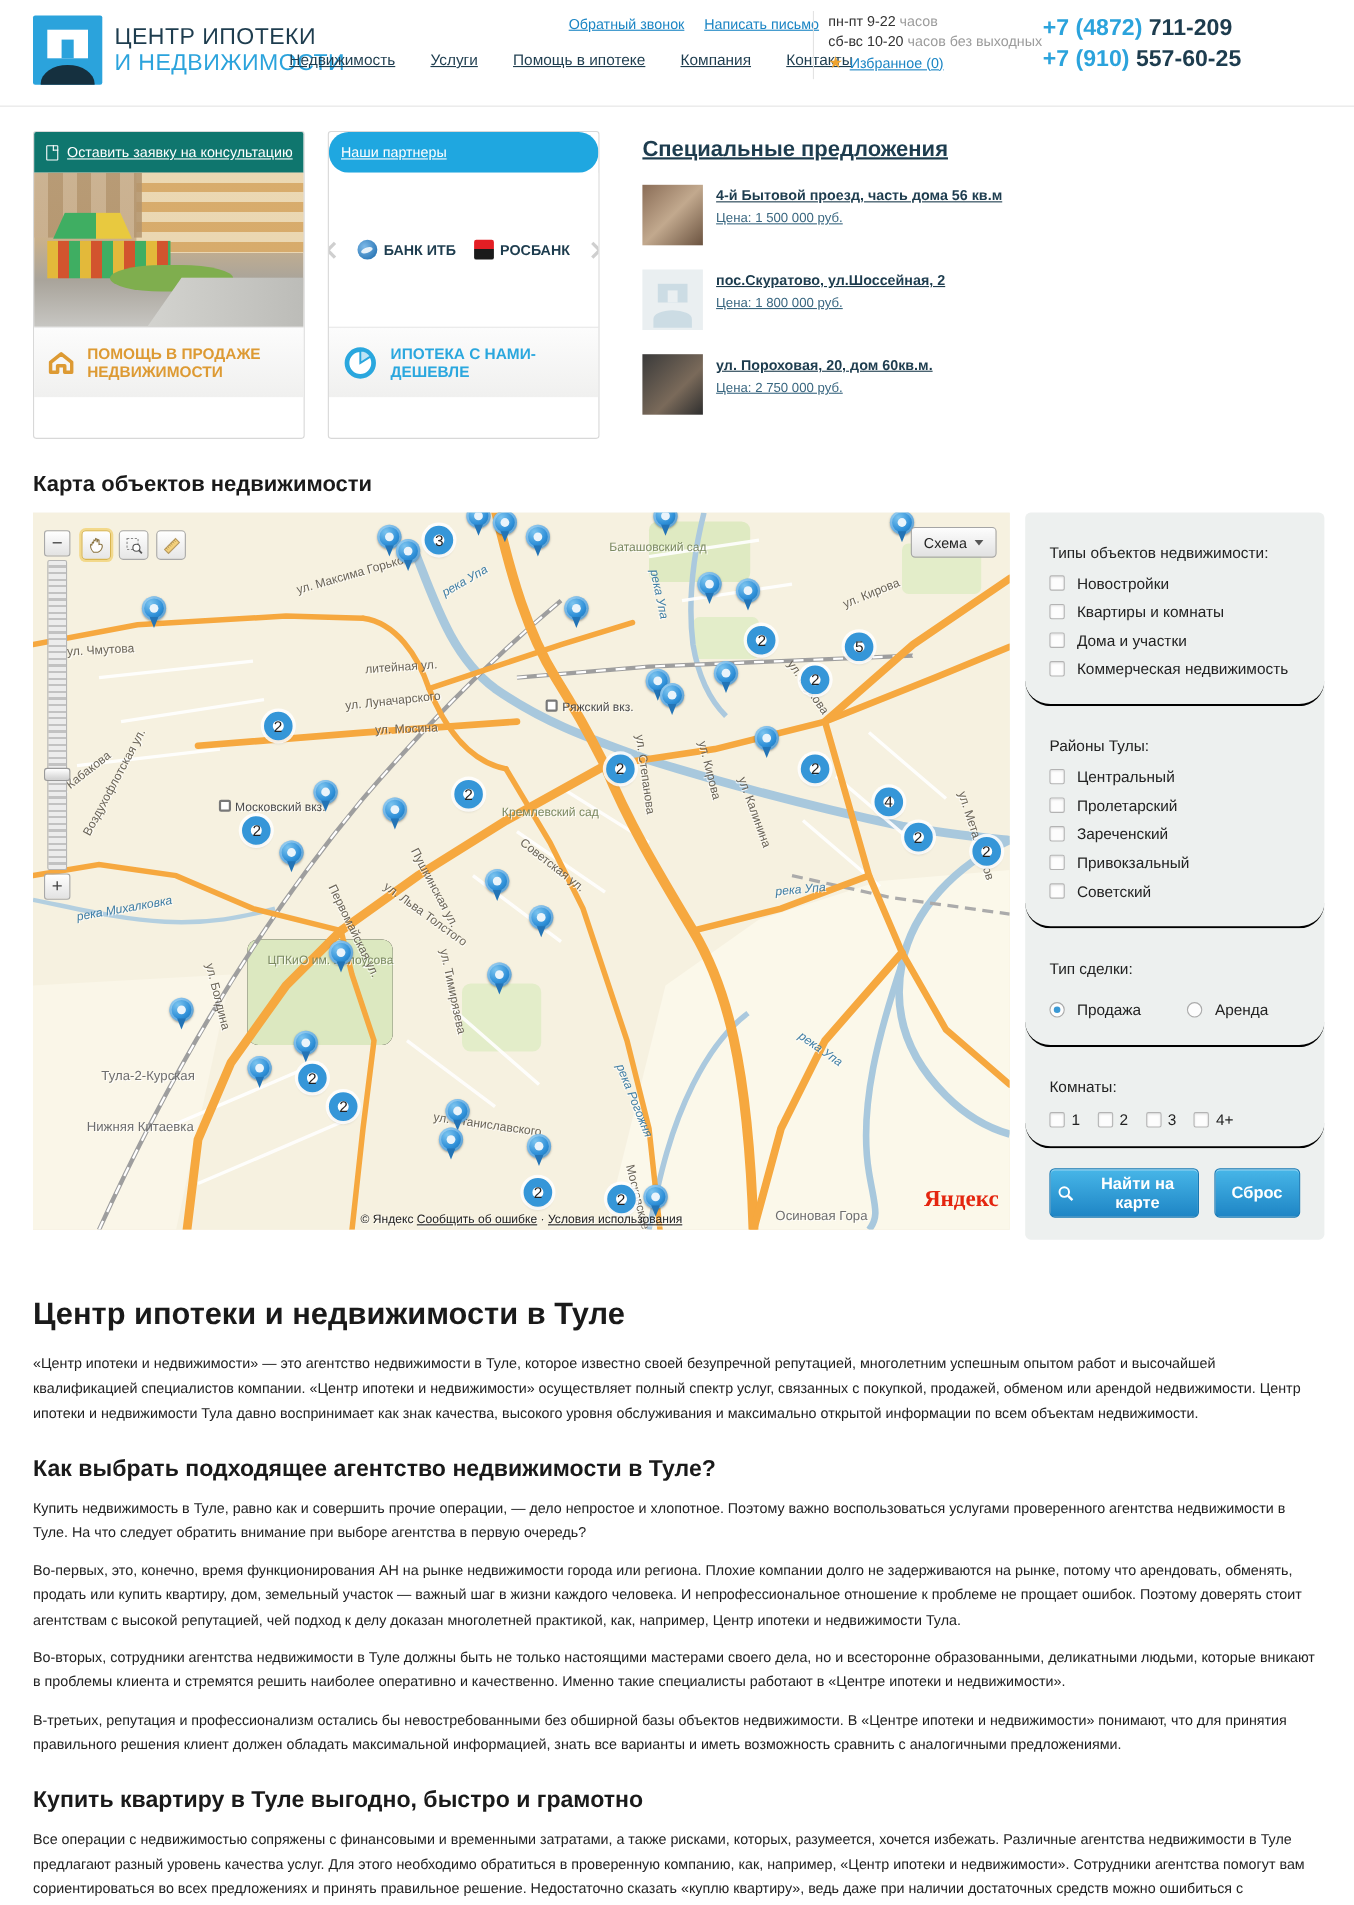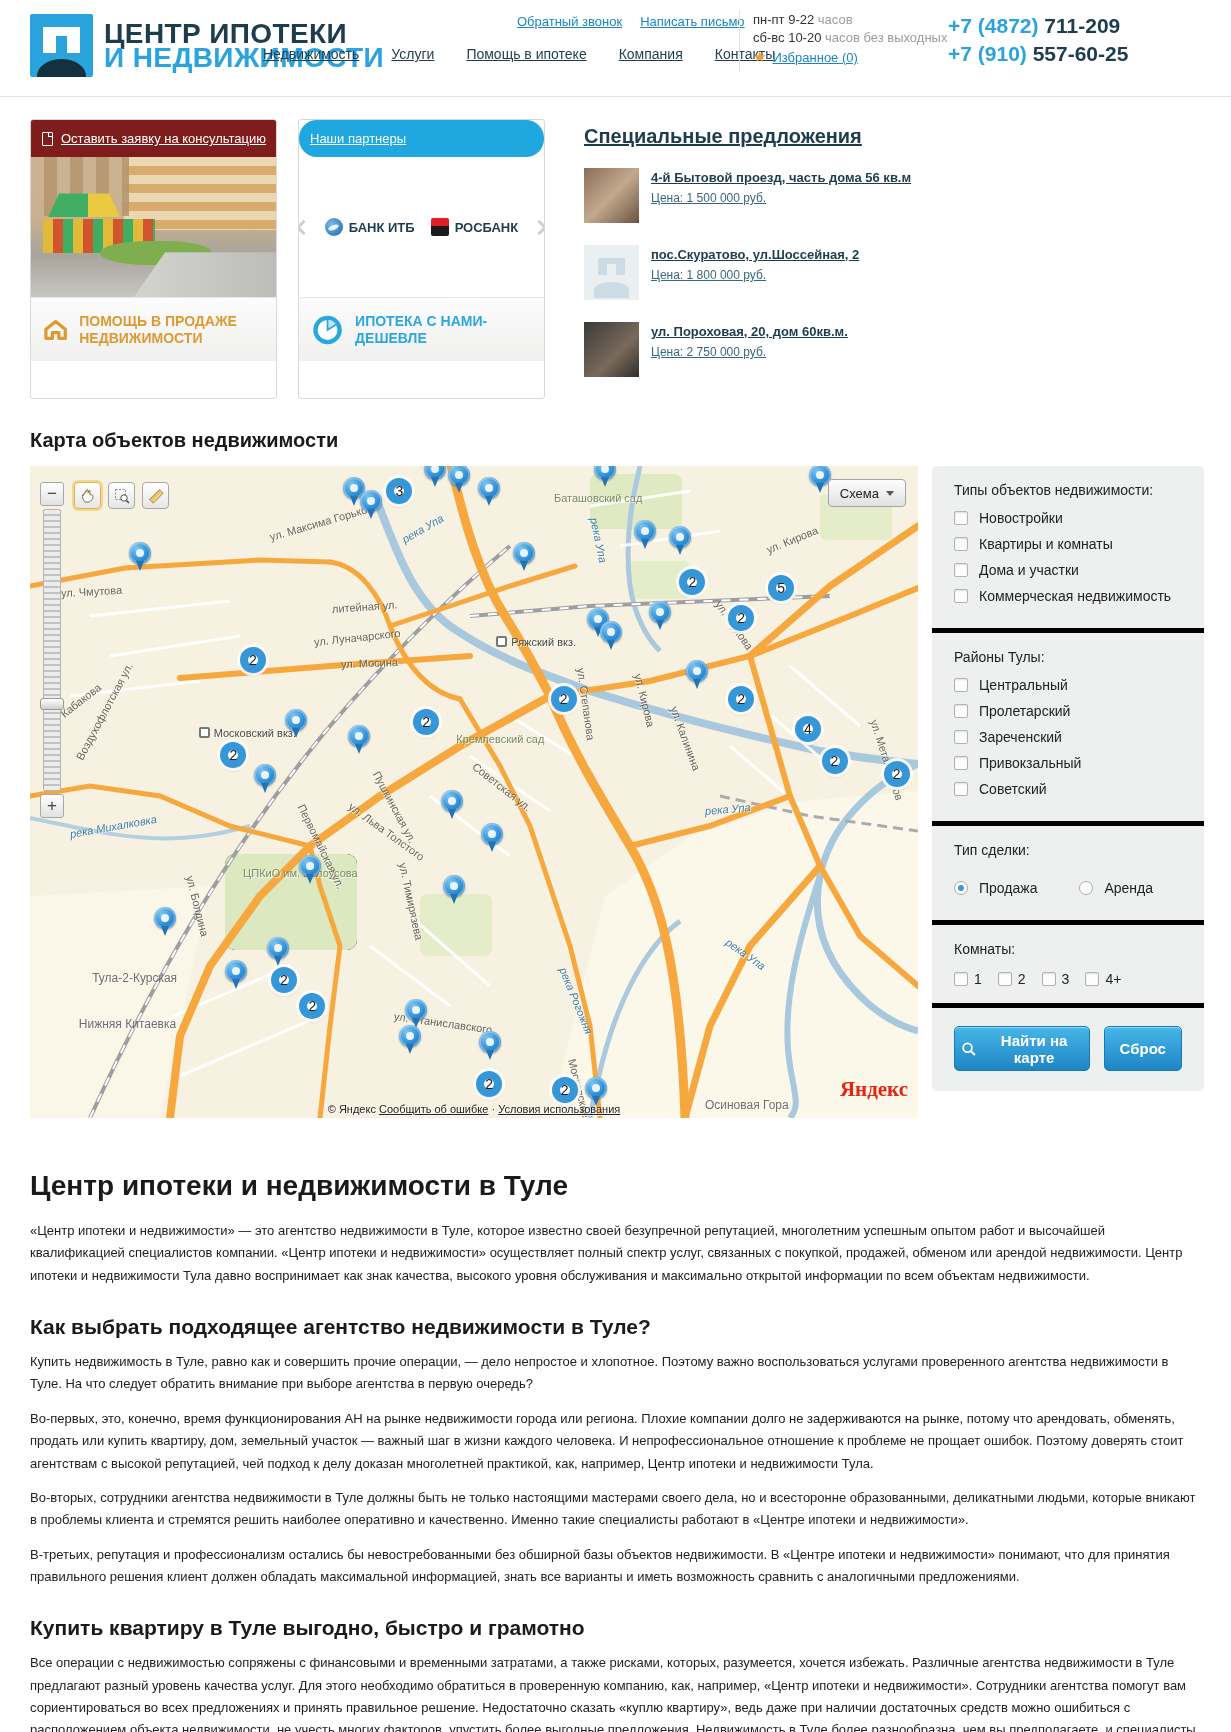--- a/index.html
+++ b/index.html
@@ -7,21 +7,21 @@
   .page { width:1231px; margin:0 auto; background:#fff; position:relative; }
   a { cursor:pointer; }
 
   
   .site-header { position:relative; height:97px; border-bottom:1px solid #e4e4e4; background:#fff; }
   .logo { position:absolute; left:30px; top:14px; display:flex; gap:11px; align-items:center; }
   .logo-icon { width:63px; height:63px; background:#2ba3dc; border-radius:2px; position:relative; overflow:hidden; flex:none; }
   .logo-icon .roof { position:absolute; left:13px; top:13px; width:37px; height:26px; background:#fff; }
   .logo-icon .notch { position:absolute; left:26px; top:22px; width:11px; height:17px; background:#2ba3dc; }
   .logo-icon .base { position:absolute; left:7px; bottom:-16px; width:49px; height:34px; background:#15303f; border-radius:50% 50% 0 0; }
-  .logo-text { line-height:24px; font-weight:bold; font-size:28px; letter-spacing:.4px; }
+  .logo-text { line-height:24px; font-weight:normal; font-size:21px; letter-spacing:.4px; }
   .logo-text .l1 { color:#1d3c4e; }
   .logo-text .l2 { color:#2ba3dc; }
   .top-links { position:absolute; left:517px; top:14px; font-size:13px; display:flex; gap:18px; }
   .top-links a { color:#1b85c4; text-decoration:underline; }
   .main-nav { position:absolute; left:263px; top:46px; font-size:14px; display:flex; gap:32px; }
   .main-nav a { color:#1d3c4e; text-decoration:underline; }
   .hsep { position:absolute; left:739px; top:10px; width:1px; height:62px; background:#e3e3e3; }
   .hours { position:absolute; left:753px; top:11px; font-size:13px; line-height:18px; color:#333; }
   .hours .gray { color:#9c9c9c; }
   .fav { position:absolute; left:753px; top:48px; font-size:13px; display:flex; align-items:center; gap:6px; }
@@ -29,21 +29,21 @@
   .fav a { color:#1b85c4; text-decoration:underline; }
   .phones { position:absolute; left:948px; top:12px; font-size:21px; font-weight:bold; line-height:28px; white-space:nowrap; }
   .phones .code { color:#2ba3dc; }
   .phones .num { color:#1d3c4e; }
 
   
   .promo-row { display:flex; padding:22px 30px 0 30px; }
   .cards { display:flex; gap:21px; }
   .card { width:247px; border:1px solid #d8d8d8; border-radius:3px; overflow:hidden; background:#fff; flex:none; }
   .card-head { height:37px; display:flex; align-items:center; padding:0 11px; gap:8px; }
-  .card-head.orange { background:#7f1d1d; }
+  .card-head.orange { background:#0f766e; }
   .card-head.red { background:#d4504c; }
   .card-head.blue { background:#1fa7e0;border-radius:18px; }
   .card-head a { color:#fff; text-decoration:underline; font-size:13px; white-space:nowrap; }
   .doc-icon { width:11px; height:14px; border:1px solid #fff; border-radius:1px; position:relative; flex:none; background:transparent; }
   .doc-icon::after { content:""; position:absolute; right:-1px; top:-1px; width:4px; height:4px; background:inherit; border-left:1px solid #fff; border-bottom:1px solid #fff; }
   .card-photo { height:140px; position:relative; overflow:hidden; }
   .card-photo i { position:absolute; display:block; }
   .photo-playground { background:linear-gradient(180deg,#d9c3a0 0,#cdb28a 40%,#a9a49b 70%,#c7c6c2 100%); }
   .pg-b1 { right:0; top:0; width:62%; height:52%; background:repeating-linear-gradient(180deg,#ecd9b4 0 9px,#d8ab6a 9px 18px); opacity:.95; }
   .pg-b2 { left:0; top:0; width:40%; height:42%; background:repeating-linear-gradient(90deg,#c9b090 0 13px,#b2946e 13px 26px); opacity:.85; }
@@ -114,21 +114,21 @@
   .tool { width:27px; height:27px; background:linear-gradient(#fff,#e6e6e6); border:1px solid #a8a8a8; border-radius:4px; display:flex; align-items:center; justify-content:center; cursor:pointer; }
   .tool.active { box-shadow:0 0 0 2px #f3d98b; border-color:#d8b44e; }
   .scheme-btn { position:absolute; right:12px; top:13px; z-index:6; height:28px; padding:0 11px; background:linear-gradient(#fdfdfd,#e1e1e1); border:1px solid #a5a5a5; border-radius:4px; font-size:13px; color:#222; display:flex; align-items:center; gap:7px; cursor:pointer; }
   .tri-down { width:0; height:0; border-left:4px solid transparent; border-right:4px solid transparent; border-top:5px solid #555; }
   .ylogo { position:absolute; right:10px; bottom:16px; z-index:5; color:#e4250f; font-size:21px; font-weight:bold; font-family:"Liberation Serif",serif; }
   .attribution { position:absolute; bottom:3px; left:50%; transform:translateX(-50%); z-index:5; font-size:11px; color:#222; white-space:nowrap; text-shadow:1px 1px 0 rgba(255,255,255,.8); }
   .attribution a { color:#222; text-decoration:underline;margin-top:24px; }
 
   
   .filter { width:272px; margin-left:14px; background:#edf0ef; border-radius:5px; font-size:14px; color:#222; }
-  .fsec { padding:16px 22px 14px; border-bottom:5px solid #000000; }
+  .fsec { padding:28px 22px 14px; border-bottom:2px solid #000000;border-radius:23px; }
   .fsec:last-child { border-bottom:none; }
   .fsec h3 { font-size:14px; font-weight:normal; margin:0 0 12px; }
   .opt { display:flex; align-items:center; gap:11px; margin:10px 0; cursor:pointer; }
   .cb { width:14px; height:14px; background:#fdfdfd; border:1px solid #b3b3b3; border-radius:2px; box-shadow:inset 0 1px 2px rgba(0,0,0,.12); flex:none; }
   .radio { width:14px; height:14px; border-radius:50%; background:#fdfdfd; border:1px solid #ababab; position:relative; flex:none; }
   .radio.on::after { content:""; position:absolute; left:3px; top:3px; width:6px; height:6px; border-radius:50%; background:#3b99d4; }
   .deal-row { display:flex; gap:42px; }
   .rooms-row { display:flex; gap:16px; }
   .rooms-row .opt { margin:2px 0; gap:6px; }
   .price-row { display:flex; align-items:center; gap:8px; margin-top:4px; }

